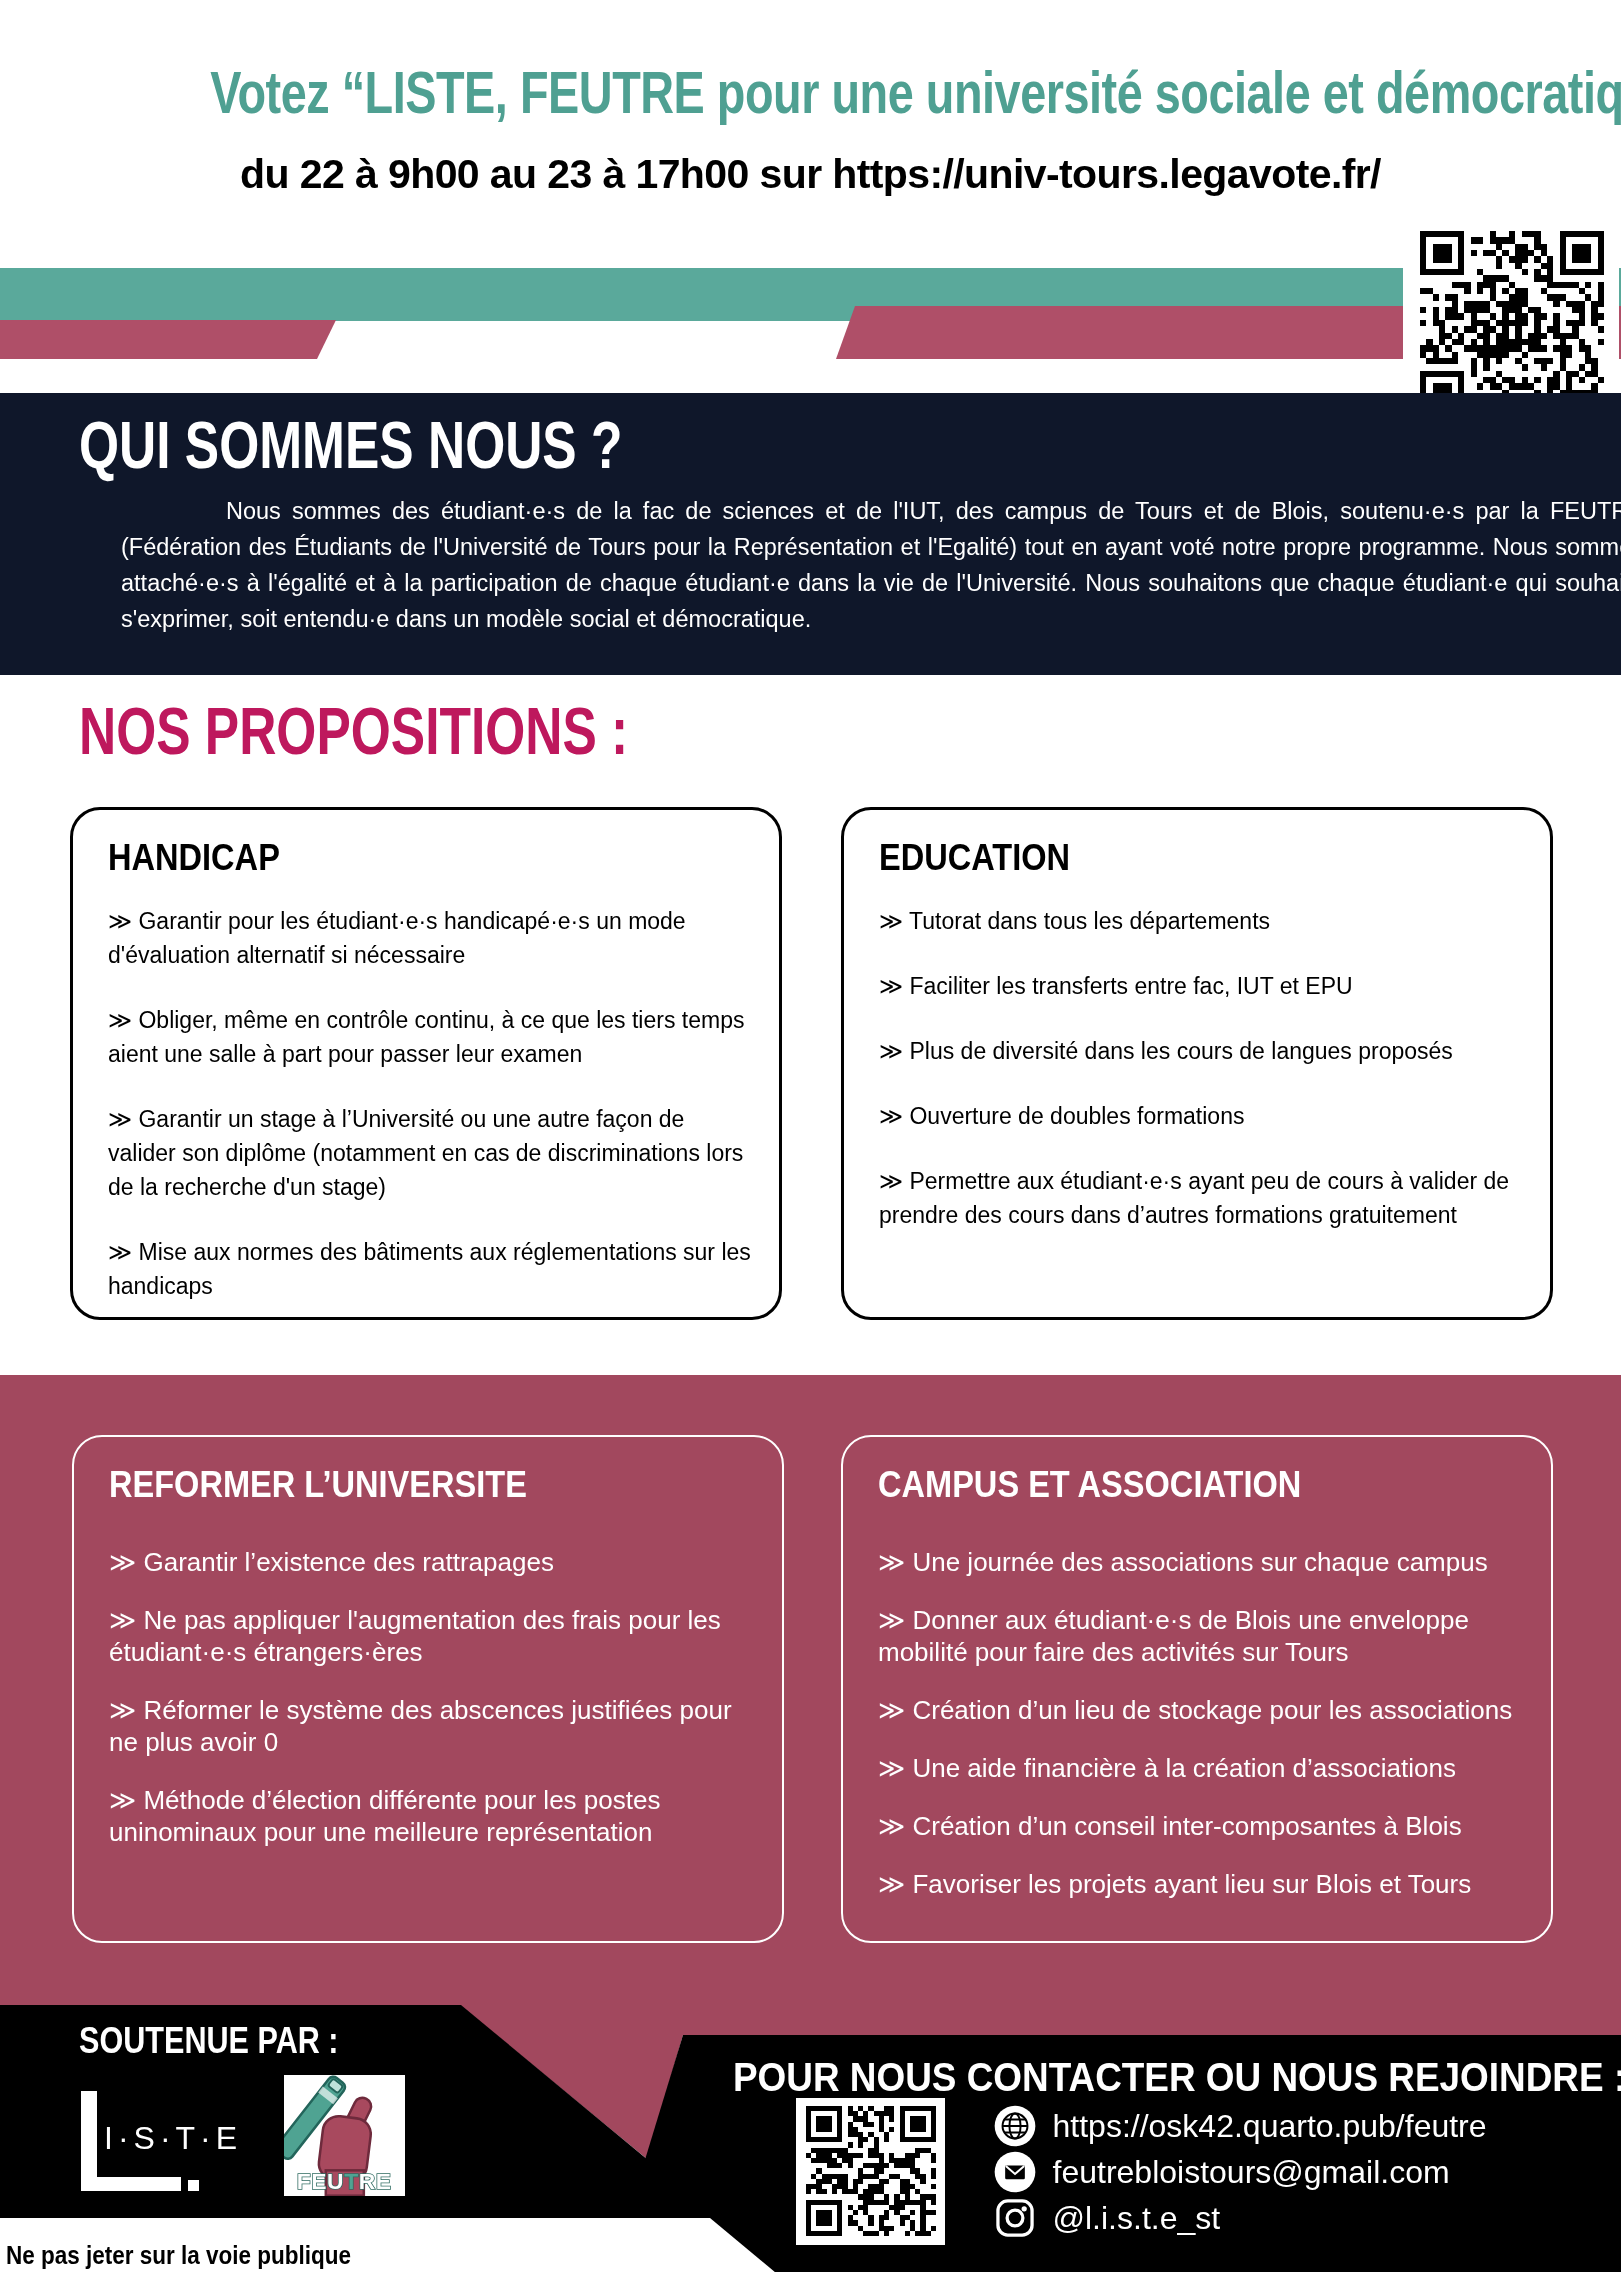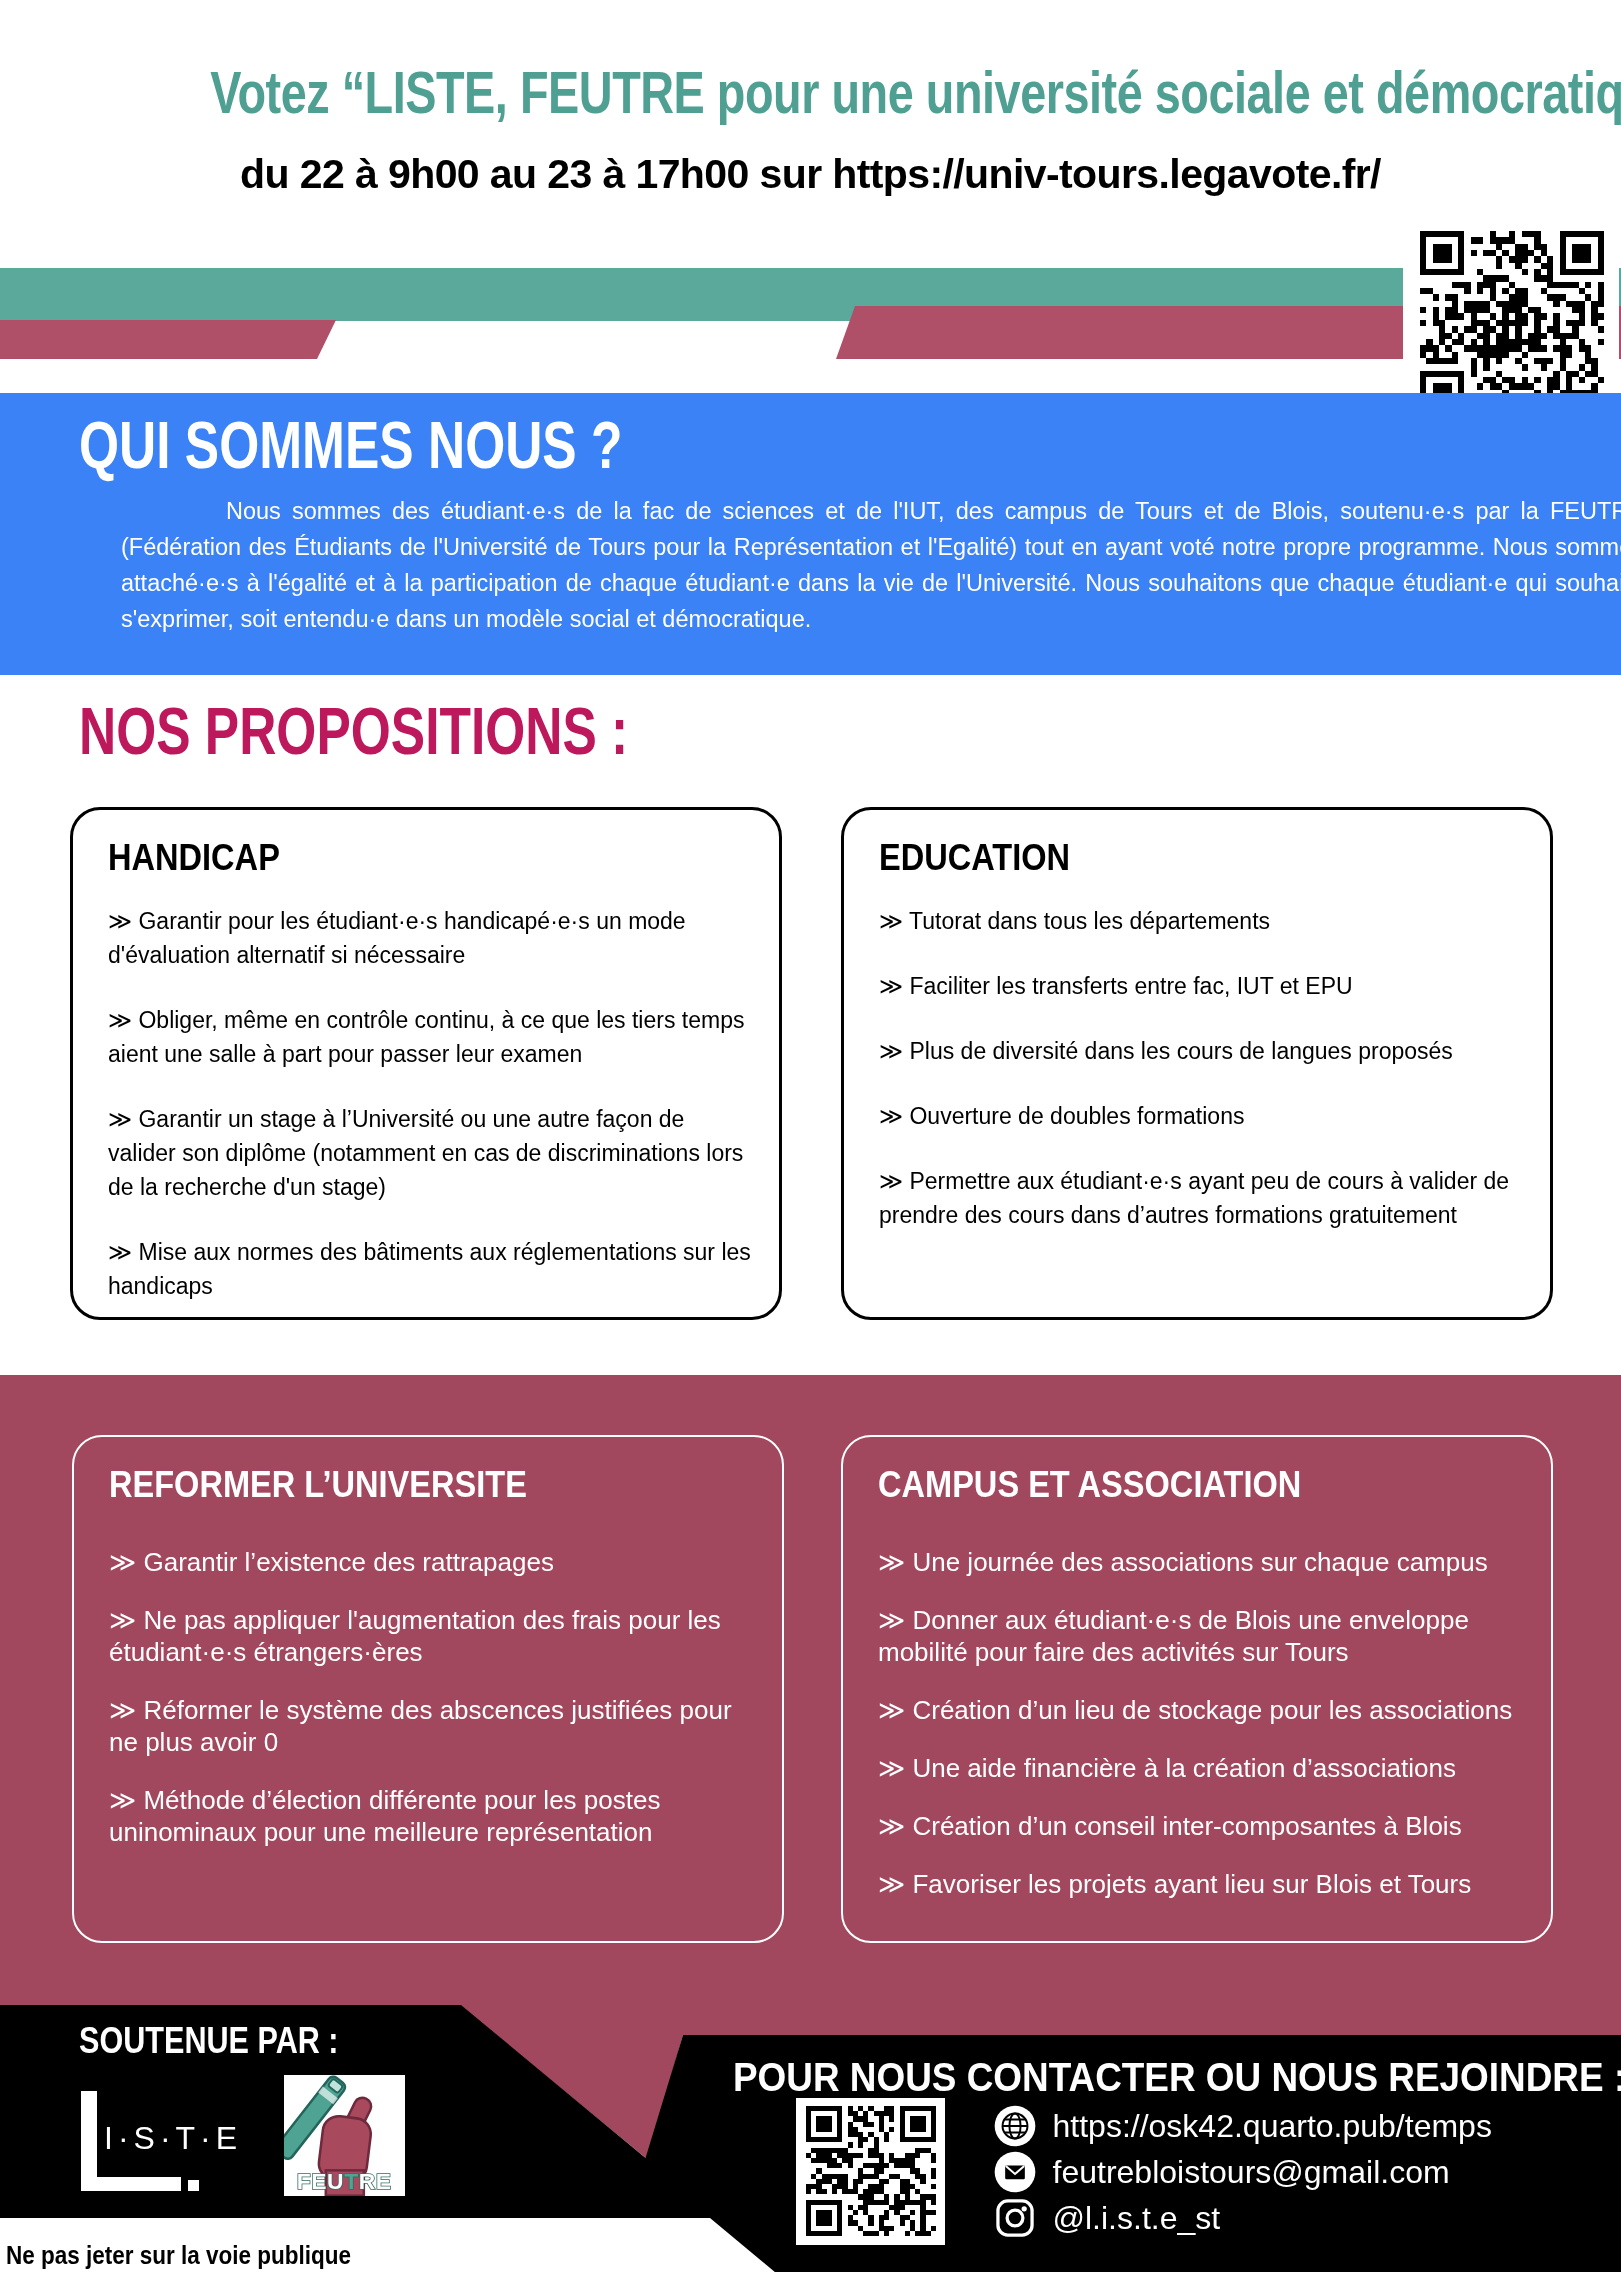--- a/index.html
+++ b/index.html
@@ -20,21 +20,21 @@
   
   .teal-band{top:268px;left:0;width:1621px;height:53px;background:#5AA99B;}
   .maroon-left{top:320px;left:0;width:336px;height:39px;background:#AF4F68;
                clip-path:polygon(0 0,336px 0,317px 39px,0 39px);}
   .maroon-right{top:306px;left:836px;width:785px;height:53px;background:#AF4F68;
                clip-path:polygon(19px 0,785px 0,785px 53px,0 53px);}
   .qr-box-top{top:221px;left:1403px;width:216px;height:204px;background:#fff;}
   .qr-box-top svg{position:absolute;left:16.5px;top:10px;width:184px;height:184px;}
 
   
-  .teal-section{top:393px;left:0;width:1621px;height:282px;background:#3b82f6;color:#fff;}
+  .teal-section{top:393px;left:0;width:1621px;height:282px;background:#0f172a;color:#fff;}
   .qsn-heading{left:79px;top:14px;font-size:66px;font-weight:800;}
   .qsn-heading .cond{transform:scaleX(.78);}
   .qsn-par{left:73px;top:100px;width:1523px;font-size:23.5px;line-height:36px;
            text-align:justify;text-indent:105px;margin-left:48px;}
 
   
   .props-heading{left:79px;top:693px;color:#be185d;font-size:66px;font-weight:800;}
   .props-heading .cond{transform:scaleX(.78);}
 
   .card{border-radius:30px;box-sizing:border-box;}
@@ -740,21 +740,21 @@
       <svg class="icon-svg" viewBox="0 0 64 64">
         <circle cx="32" cy="32" r="31" fill="#ffffff"></circle>
         <g stroke="#000" stroke-width="3" fill="none">
           <circle cx="32" cy="32" r="19"></circle>
           <ellipse cx="32" cy="32" rx="8.5" ry="19"></ellipse>
           <line x1="13" y1="32" x2="51" y2="32"></line>
           <line x1="16" y1="22" x2="48" y2="22"></line>
           <line x1="16" y1="42" x2="48" y2="42"></line>
         </g>
       </svg>
-      <span class="txt">https://osk42.quarto.pub/temps</span>
+      <span class="txt">https://osk42.quarto.pub/feutre</span>
     </div>
 
     <div class="contact-row" style="top:114px;">
       <svg class="icon-svg" viewBox="0 0 64 64">
         <circle cx="32" cy="32" r="31" fill="#ffffff"></circle>
         <rect x="17" y="22" width="30" height="21" rx="2" fill="#000"></rect>
         <path d="M18 23 L32 35 L46 23" stroke="#ffffff" stroke-width="3" fill="none"></path>
       </svg>
       <span class="txt">feutrebloistours@gmail.com</span>
     </div>

